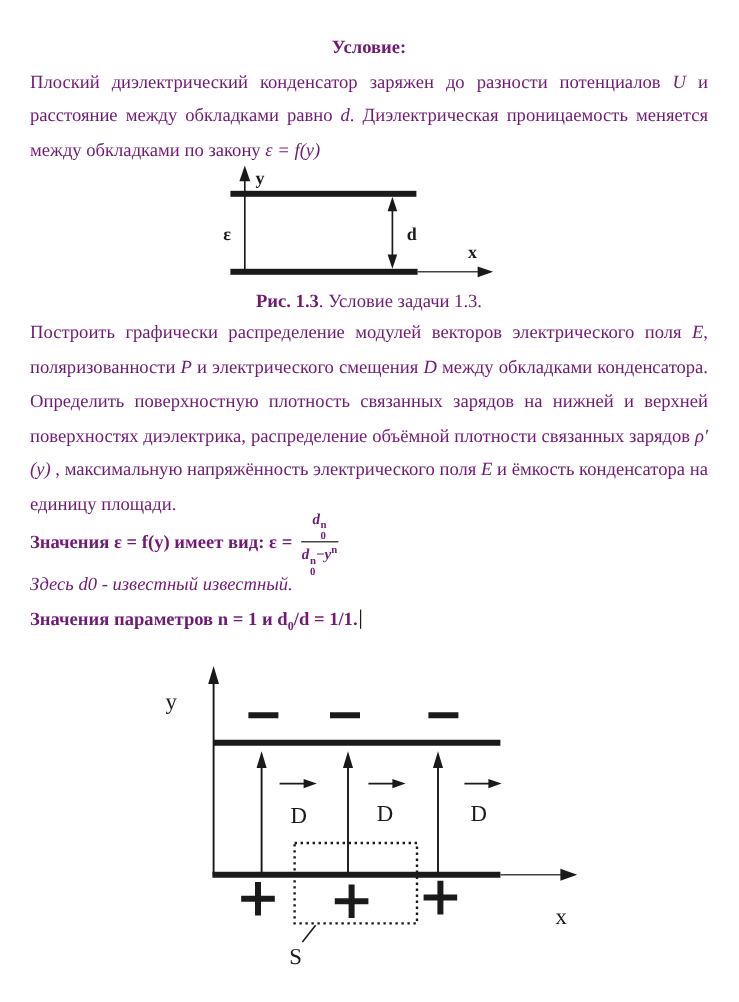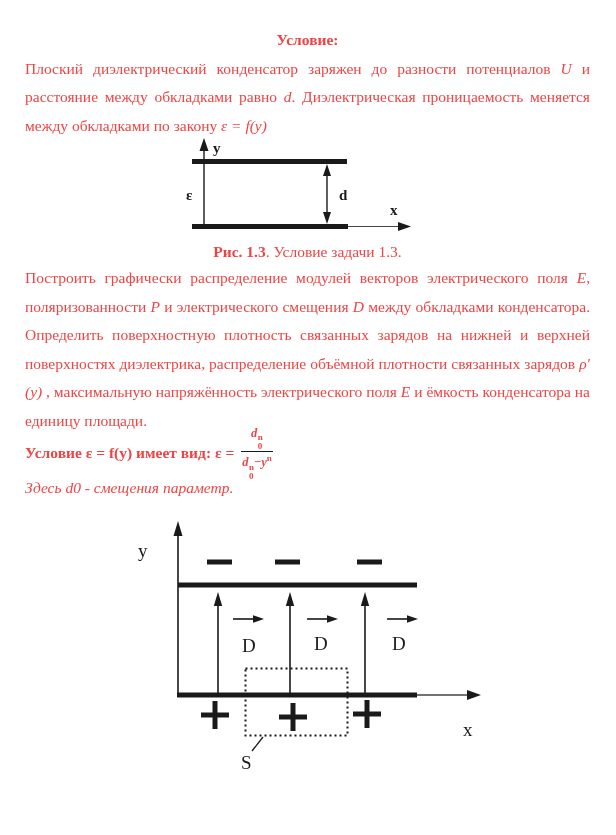--- a/index.html
+++ b/index.html
@@ -1,21 +1,21 @@
 <!DOCTYPE html>
 <html><head>
 <meta charset="utf-8">
 <style>
   html, body { margin:0; padding:0; background:#ffffff; }
   .page {
     position:relative;
     width:616px; height:835px;
     box-sizing:border-box;
     background:#ffffff;
-    color:#ef4444;
+    color:#701a75;
     font-family:"Liberation Serif", serif;
     font-size:15.5px;
     line-height:28.5px;
     padding:26px 26px 0 25px;
     overflow:hidden;
   }
   .center { text-align:center; }
   .bold   { font-weight:bold; }
   .it     { font-style:italic; }
   p.para  { margin:0; text-align:justify; }
@@ -83,35 +83,36 @@
     <text x="250" y="79" class="f1label">x</text>
   </svg>
 
   <div class="caption">
     <span class="bold">Рис. 1.3</span><span>. Условие задачи 1.3.</span>
   </div>
 
   <p class="para"><span>Построить графически распределение модулей векторов электрического поля </span><span class="it">E</span><span>, поляризованности </span><span class="it">P</span><span> и электрического смещения </span><span class="it">D</span><span> между обкладками конденсатора. Определить поверхностную плотность связанных зарядов на нижней и верхней поверхностях диэлектрика, распределение объёмной плотности связанных зарядов </span><span class="it">ρ′(y)</span><span> , максимальную напряжённость электрического поля </span><span class="it">E</span><span> и ёмкость конденсатора на единицу площади.</span></p>
 
   <div class="formula-line">
-    <span>Условие ε = f(y) имеет вид: ε =</span>
+    <span>Значения ε = f(y) имеет вид: ε =</span>
     <span class="frac">
       <span class="num"><span class="it">d</span><span class="stack">
             <span>n</span>
             <span>0</span>
           </span></span>
       <span class="den"><span class="it">d</span><span class="stack">
             <span>n</span>
             <span>0</span>
           </span><span>−</span><span class="it">y</span><sup class="sm">n</sup></span>
     </span>
   </div>
 
-  <p class="note">Здесь d0 - смещения параметр.</p>
+  <p class="note">Здесь d0 - известный известный.</p>
 
+  <p class="params bold"><span>Значения параметров n = 1 и d</span><sub>0</sub><span>/d = 1/1.</span><span class="cursor"></span></p>
 
 
   <svg class="fig2" width="370" height="272" viewBox="0 0 370 272">
 
     <line class="stroke" x1="48" y1="30" x2="48" y2="190" stroke-width="1.6"></line>
     <polygon points="48,16 43.5,31 52.5,31" fill="#1a1a1a"></polygon>
     <text x="8" y="52" class="f2label">y</text>
 
     <line class="stroke" x1="77" y1="57" x2="102" y2="57" stroke-width="5"></line>
     <line class="stroke" x1="145" y1="57" x2="170" y2="57" stroke-width="5"></line>

